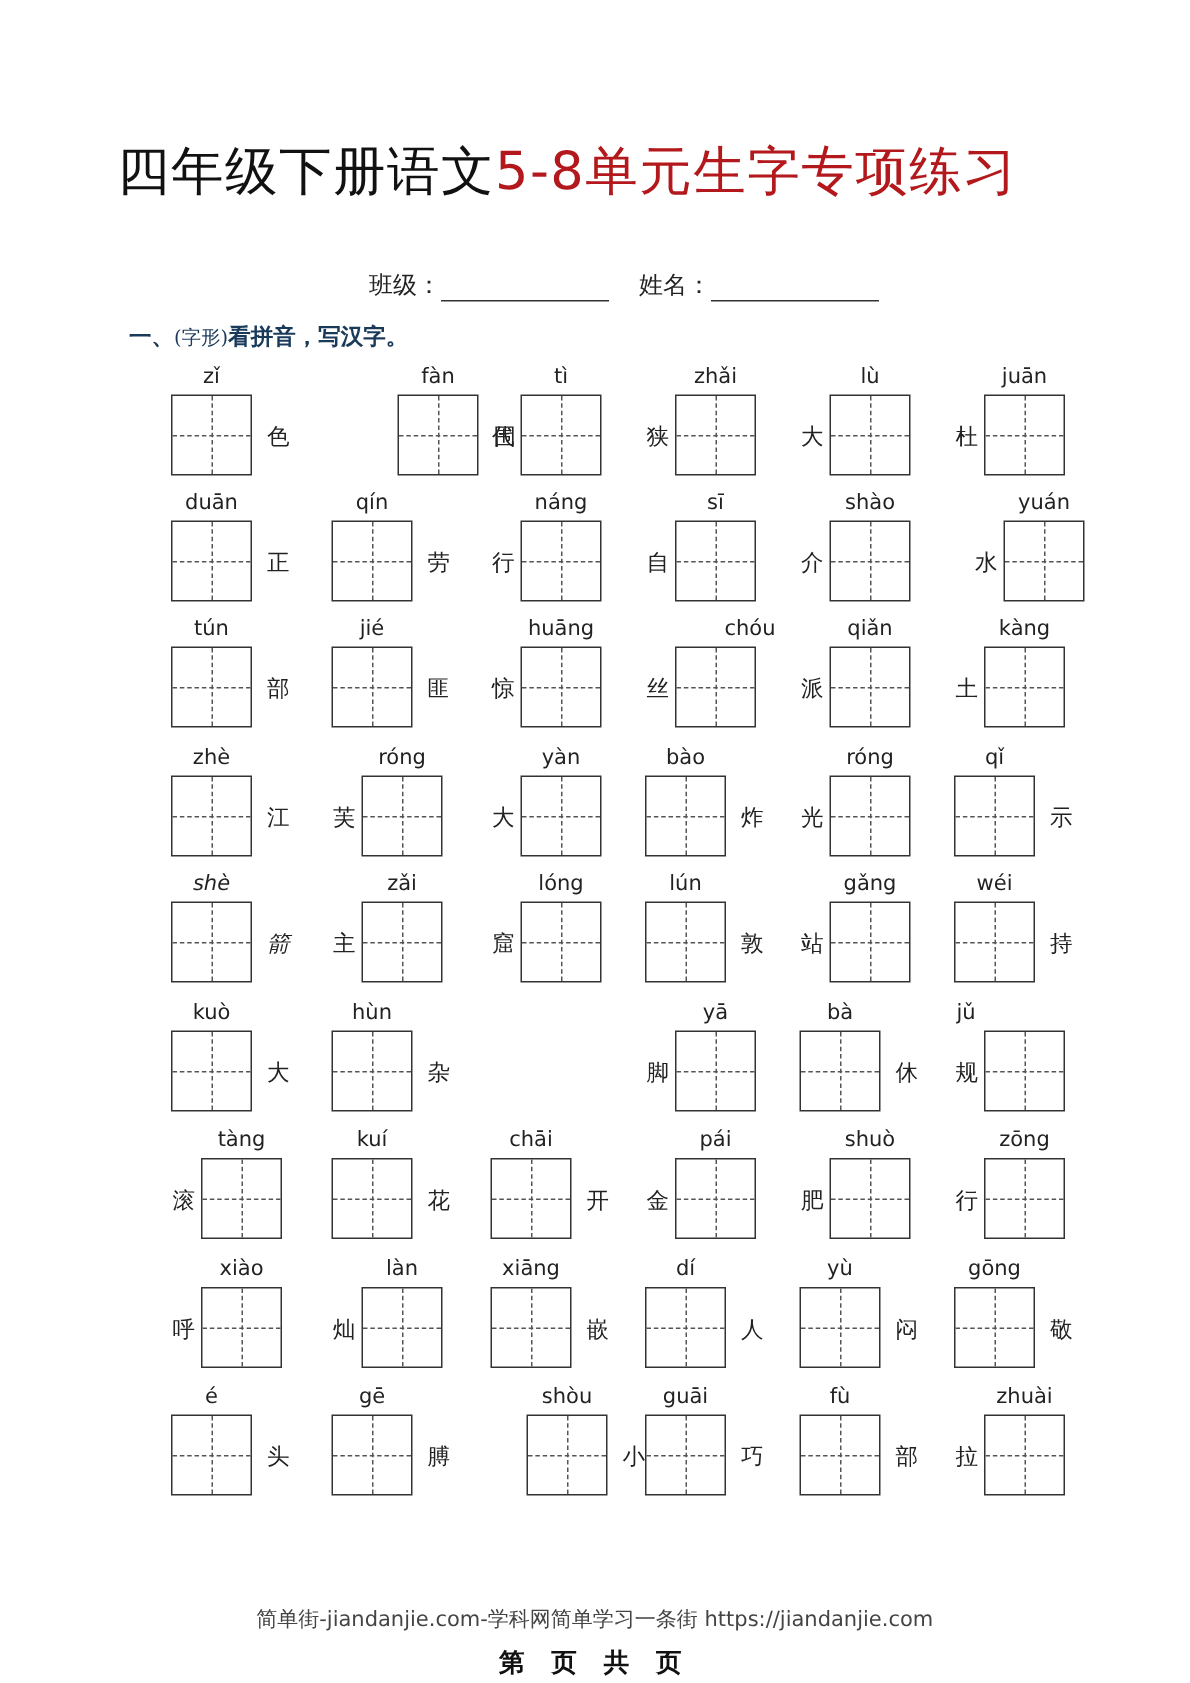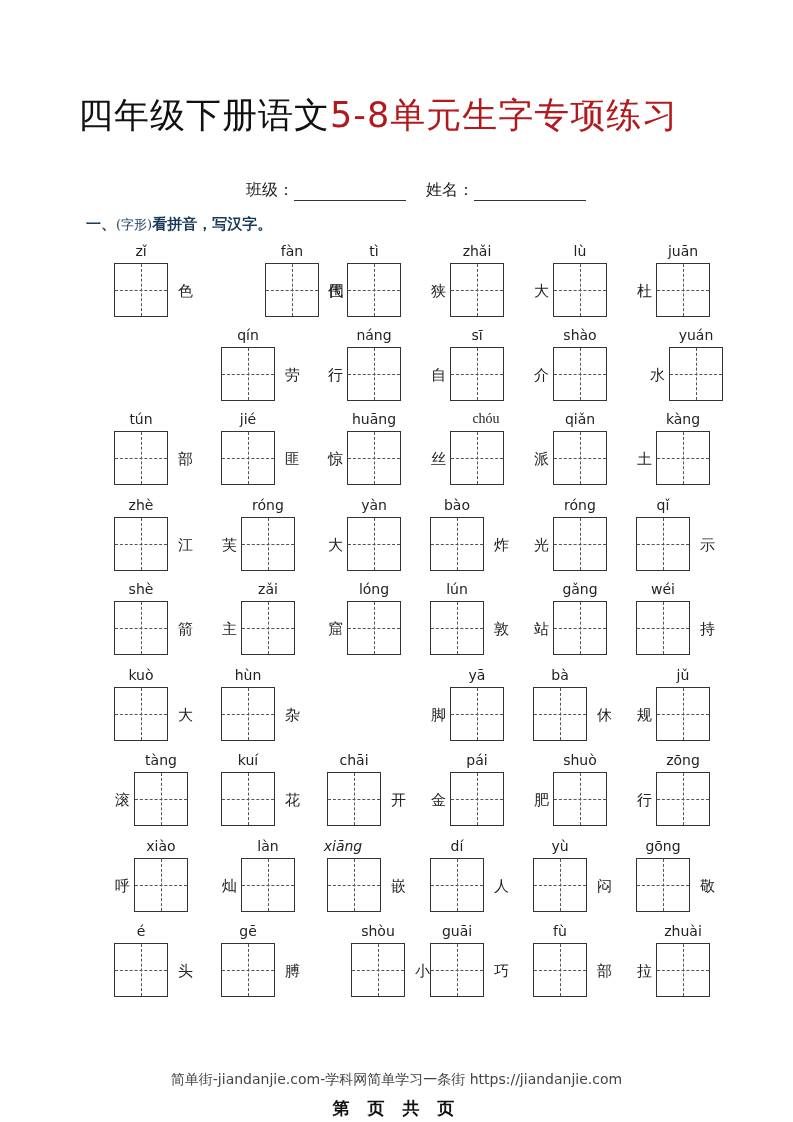--- a/index.html
+++ b/index.html
@@ -84,20 +84,28 @@
     </div>
     <div class="cell" style="left: 0px; top: 243px; width: 661px;">
       <span class="pinyin" style="left: 683px;">juān</span>
       <div class="box" style="left: 656px;">
         <span class="h"></span>
         <span class="v"></span>
       </div>
       <span class="hint" style="left: 637px;">杜</span>
     </div>
     <div class="cell" style="left: 0px; top: 327px; width: 793px;">
+      <span class="pinyin" style="left: 141px;">duān</span>
+      <div class="box" style="left: 114px;">
+        <span class="h"></span>
+        <span class="v"></span>
+      </div>
+      <span class="hint" style="left: 178px;">正</span>
+    </div>
+    <div class="cell" style="left: 0px; top: 327px; width: 793px;">
       <span class="pinyin" style="left: 248px;">qín</span>
       <div class="box" style="left: 221px;">
         <span class="h"></span>
         <span class="v"></span>
       </div>
       <span class="hint" style="left: 285px;">劳</span>
     </div>
     <div class="cell" style="left: 0px; top: 327px; width: 793px;">
       <span class="pinyin" style="left: 374px;">náng</span>
       <div class="box" style="left: 347px;">
@@ -148,21 +156,21 @@
     </div>
     <div class="cell" style="left: 0px; top: 411px; width: 793px;">
       <span class="pinyin" style="left: 374px;">huāng</span>
       <div class="box" style="left: 347px;">
         <span class="h"></span>
         <span class="v"></span>
       </div>
       <span class="hint" style="left: 328px;">惊</span>
     </div>
     <div class="cell" style="left: 0px; top: 411px; width: 793px;">
-      <span class="pinyin" style="left: 486px; font-family: Liberation Serif, serif;">chóu</span>
+      <span class="pinyin" style="left: 500px;">chóu</span>
       <div class="box" style="left: 450px;">
         <span class="h"></span>
         <span class="v"></span>
       </div>
       <span class="hint" style="left: 431px;">丝</span>
     </div>
     <div class="cell" style="left: 0px; top: 411px; width: 793px;">
       <span class="pinyin" style="left: 580px;">qiǎn</span>
       <div class="box" style="left: 553px;">
         <span class="h"></span>
@@ -219,21 +227,21 @@
       <span class="hint" style="left: 534px;">光</span>
     </div>
     <div class="cell" style="left: 0px; top: 497px; width: 793px;">
       <span class="pinyin" style="left: 663px;">qǐ</span>
       <div class="box" style="left: 636px;">
         <span class="h"></span>
         <span class="v"></span>
       </div>
       <span class="hint" style="left: 700px;">示</span>
     </div>
-    <div class="cell" style="left: 0px; top: 581px; width: 793px;">
+    <div class="cell" style="left: 0px; top: 581px; width: 793px; font-style: italic;">
       <span class="pinyin" style="left: 141px;">shè</span>
       <div class="box" style="left: 114px;">
         <span class="h"></span>
         <span class="v"></span>
       </div>
       <span class="hint" style="left: 178px;">箭</span>
     </div>
     <div class="cell" style="left: 0px; top: 581px; width: 793px;">
       <span class="pinyin" style="left: 268px;">zǎi</span>
       <div class="box" style="left: 241px;">
@@ -300,21 +308,21 @@
     </div>
     <div class="cell" style="left: 0px; top: 667px; width: 793px;">
       <span class="pinyin" style="left: 560px;">bà</span>
       <div class="box" style="left: 533px;">
         <span class="h"></span>
         <span class="v"></span>
       </div>
       <span class="hint" style="left: 597px;">休</span>
     </div>
     <div class="cell" style="left: 0px; top: 667px; width: 793px;">
-      <span class="pinyin" style="left: 683px;">jǔ</span>
+      <span class="pinyin" style="left: 644px;">jǔ</span>
       <div class="box" style="left: 656px;">
         <span class="h"></span>
         <span class="v"></span>
       </div>
       <span class="hint" style="left: 637px;">规</span>
     </div>
     <div class="cell" style="left: 0px; top: 752px; width: 793px;">
       <span class="pinyin" style="left: 161px;">tàng</span>
       <div class="box" style="left: 134px;">
         <span class="h"></span>
@@ -372,21 +380,21 @@
     </div>
     <div class="cell" style="left: 0px; top: 838px; width: 793px;">
       <span class="pinyin" style="left: 268px;">làn</span>
       <div class="box" style="left: 241px;">
         <span class="h"></span>
         <span class="v"></span>
       </div>
       <span class="hint" style="left: 222px;">灿</span>
     </div>
     <div class="cell" style="left: 0px; top: 838px; width: 793px;">
-      <span class="pinyin" style="left: 343px; font-style: italic;">xiāng</span>
+      <span class="pinyin" style="left: 354px;">xiāng</span>
       <div class="box" style="left: 327px;">
         <span class="h"></span>
         <span class="v"></span>
       </div>
       <span class="hint" style="left: 391px;">嵌</span>
     </div>
     <div class="cell" style="left: 0px; top: 838px; width: 793px;">
       <span class="pinyin" style="left: 457px;">dí</span>
       <div class="box" style="left: 430px;">
         <span class="h"></span>

